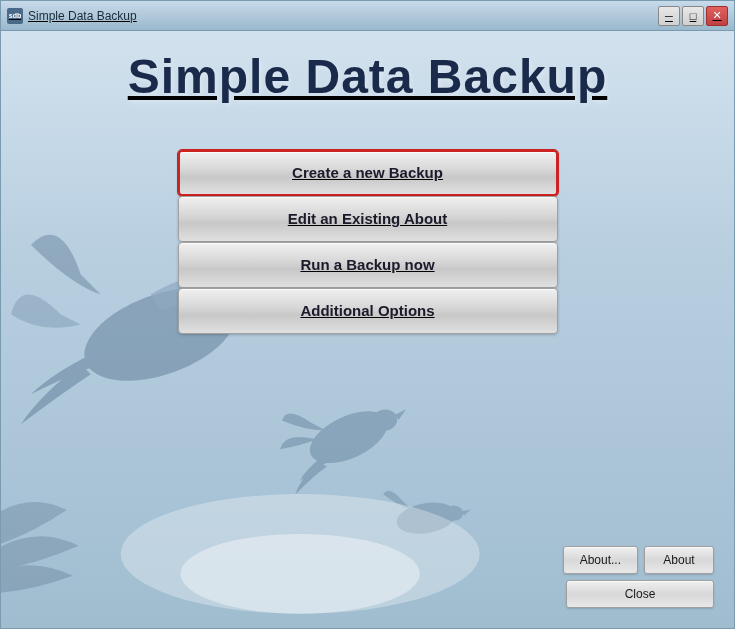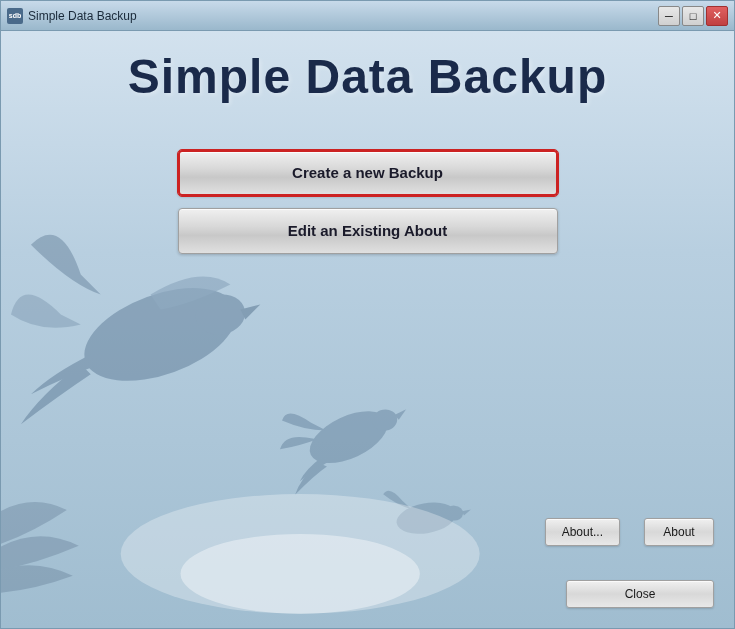--- a/index.html
+++ b/index.html
@@ -15,20 +15,21 @@
     
     .window {
       width: 735px;
       height: 629px;
       background: linear-gradient(180deg, #d6e4f0 0%, #b8cfe0 40%, #a0bdd0 100%);
       border: 1px solid #7a9ab0;
       display: flex;
       flex-direction: column;
       position: relative;
       overflow: hidden;
+      text-decoration: underline;
     }
 
     .title-bar {
       height: 30px;
       background: linear-gradient(180deg, #c8daea 0%, #9ab8cc 100%);
       border-bottom: 1px solid #7a9ab0;
       display: flex;
       align-items: center;
       justify-content: space-between;
       padding: 0 6px;
@@ -107,21 +108,21 @@
       color: #1a2a4a;
       letter-spacing: 1px;
       text-shadow: 2px 2px 4px rgba(255,255,255,0.3);
       line-height: 1.1;
     }
 
     
     .buttons-container {
       display: flex;
       flex-direction: column;
-      gap: 12px;
+      gap: 0;
       width: 380px;
       margin-top: 10px;
     }
 
     .main-btn {
       width: 100%;
       height: 46px;
       background: linear-gradient(180deg, #f0f0f0 0%, #d8d8d8 40%, #c8c8c8 60%, #e0e0e0 100%);
       border: 1px solid #a0a0a0;
       border-radius: 4px;
@@ -147,21 +148,21 @@
       bottom: 20px;
       right: 20px;
       display: flex;
       flex-direction: column;
       gap: 6px;
       align-items: flex-end;
     }
 
     .bottom-row {
       display: flex;
-      gap: 24px;
+      gap: 6px;
     }
 
     .small-btn {
       height: 28px;
       padding: 0 16px;
       background: linear-gradient(180deg, #f0f0f0 0%, #d8d8d8 50%, #e8e8e8 100%);
       border: 1px solid #a0a0a0;
       border-radius: 3px;
       font-size: 12px;
       color: #1a1a1a;
@@ -260,35 +261,41 @@
     <div class="buttons-container">
 
       <button class="main-btn focused">
         <span>Create a new Backup</span>
       </button>
 
       <button class="main-btn">
         <span>Edit an Existing About</span>
       </button>
 
-
+      <button class="main-btn">
+        <span>Run a Backup now</span>
+      </button>
+
+      <button class="main-btn">
+        <span>Additional Options</span>
+      </button>
 
     </div>
 
   </div>
 
   <div class="bottom-area">
     <div class="bottom-row">
       <button class="small-btn">
         <span>About...</span>
       </button>
       <button class="small-btn">
         <span>About</span>
       </button>
     </div>
     <div class="bottom-row">
-      <button class="small-btn" style="width:148px;margin-top:28px;">
+      <button class="small-btn" style="width:148px;">
         <span>Close</span>
       </button>
     </div>
   </div>
 
 </div>
 
 </body></html>

